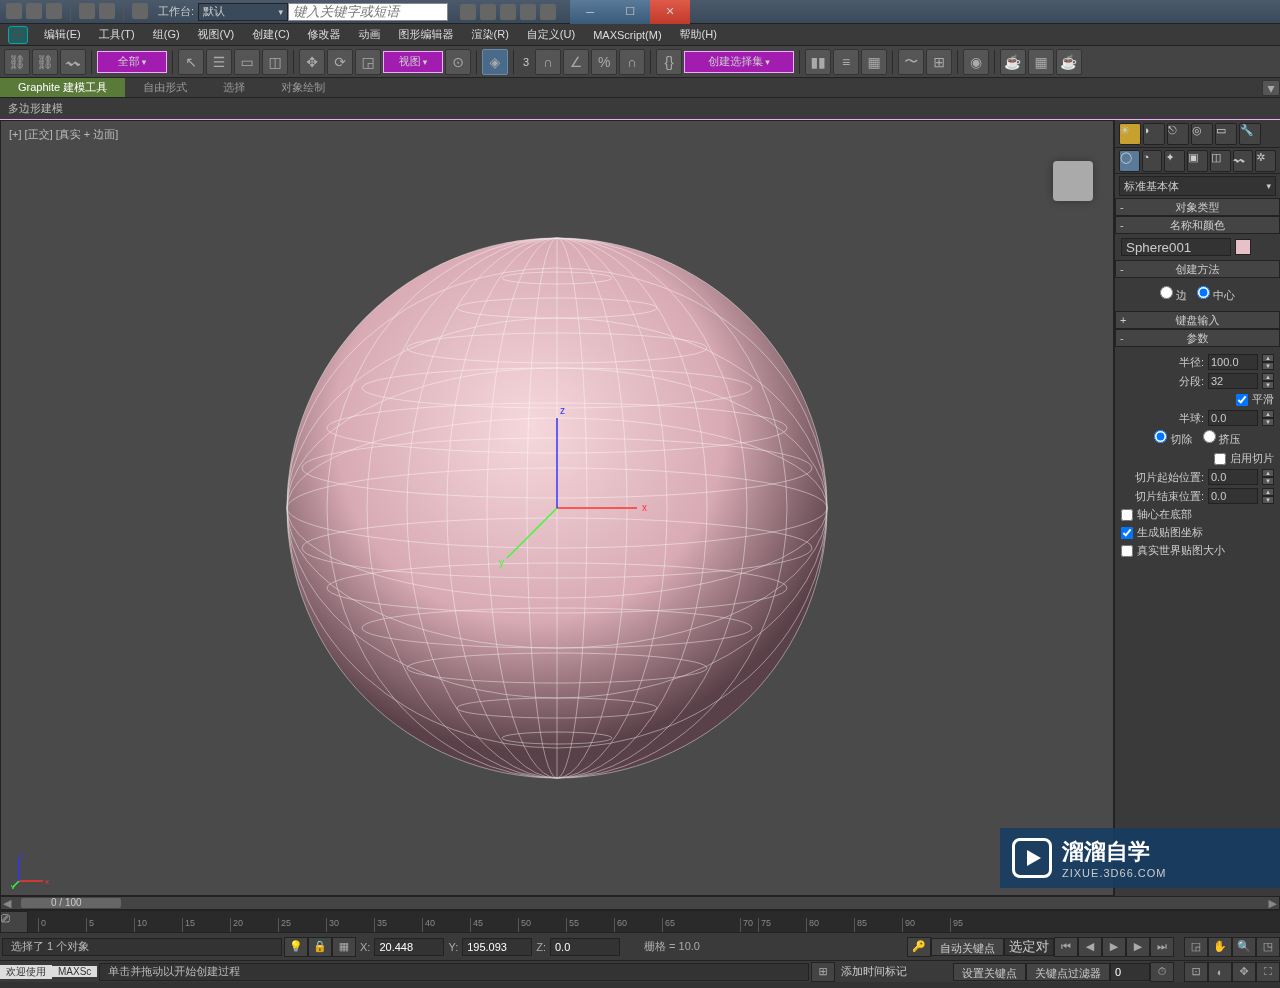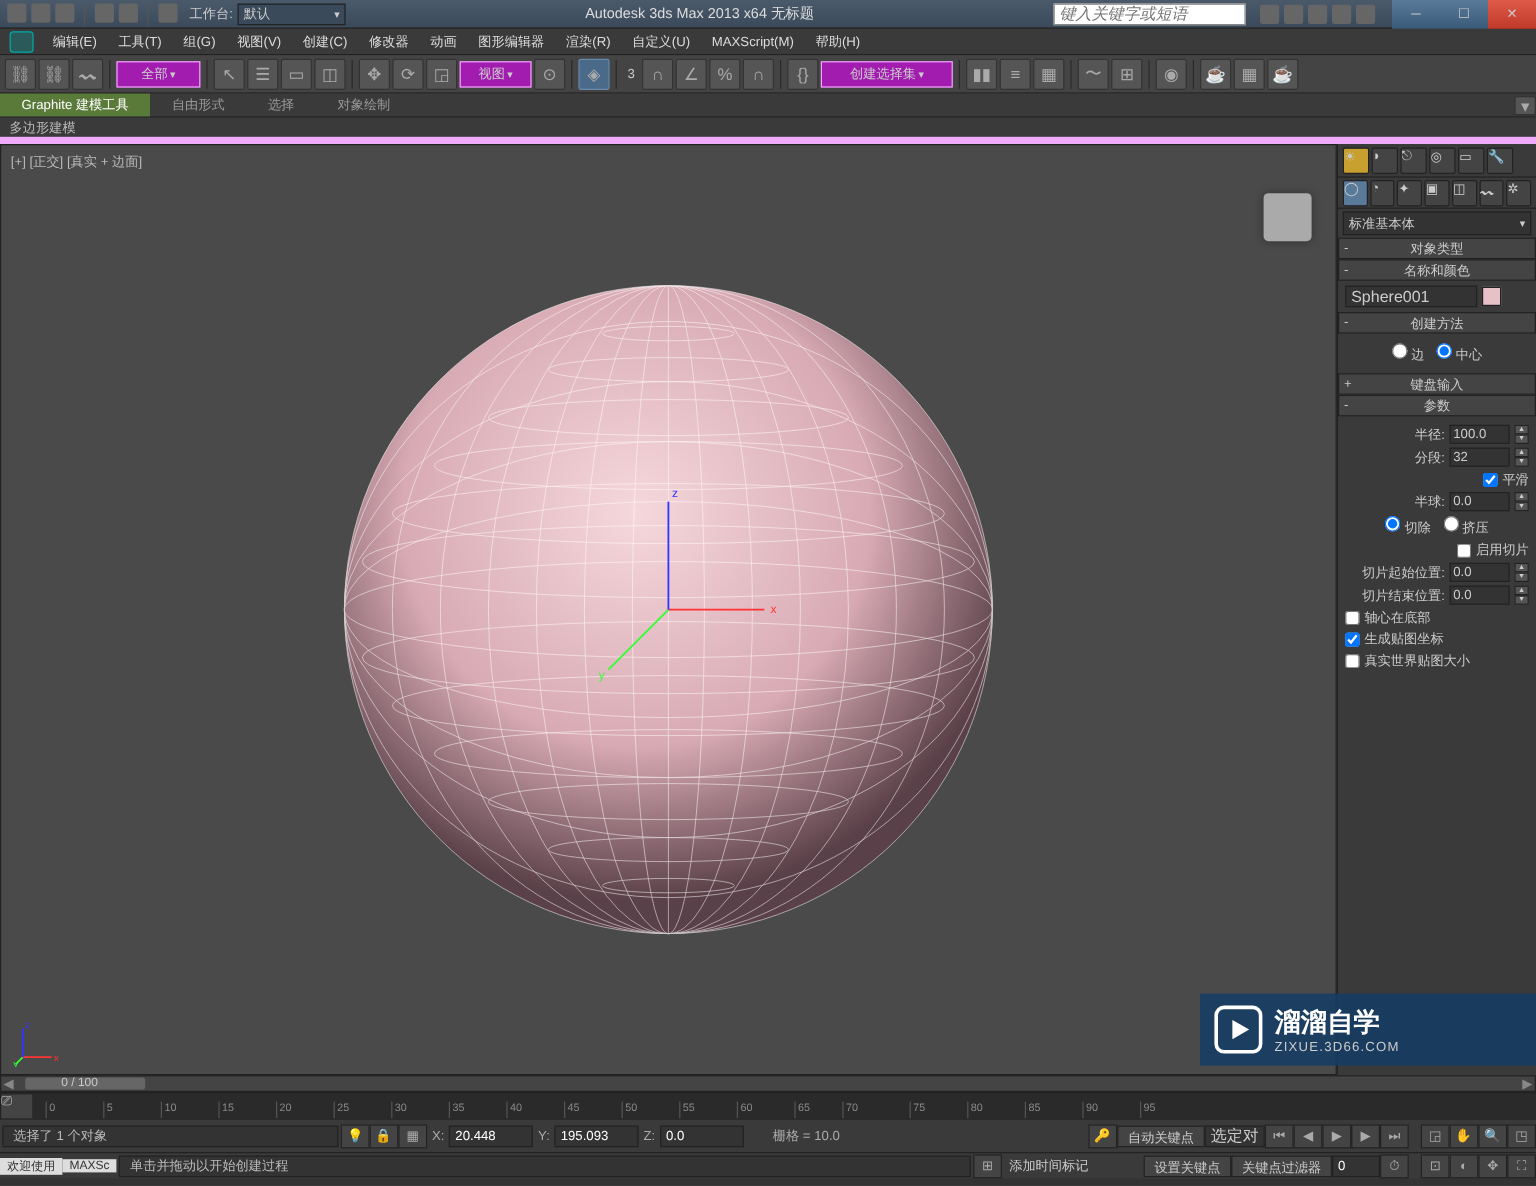--- a/index.html
+++ b/index.html
@@ -31,21 +31,21 @@
 .tb-btn.active { background: #4a6a8a; border-color: #6a8aaa; }
 .tb-sep { width: 1px; height: 24px; background: #2a2a2a; margin: 0 3px; }
 .tb-dropdown { background: #a21caf; border: 1px solid #f0abfc; color: #ccc; height: 22px; padding: 0 4px; cursor:pointer; display:flex; align-items:center; justify-content:center;}
 .tb-dropdown.wide { width: 110px; }
 .tb-label { padding: 0 4px; }
 
 
 .ribbon { height: 20px; background: #3a3a3a; display: flex; align-items: center; border-bottom: 1px solid #222; }
 .ribbon-tab { padding: 2px 18px; cursor: pointer; color: #999; }
 .ribbon-tab.active { background: #5a7a3a; color: #fff; }
-.ribbon-sub { height: 22px; background: #3a3a3a; display: flex; align-items: center; padding: 0 8px; border-bottom: 6px solid #f0abfc; color:#bbb;}
+.ribbon-sub { height: 22px; background: #3a3a3a; display: flex; align-items: center; padding: 0 8px; border-bottom: 1px solid #f0abfc; color:#bbb;}
 
 
 .main-area { display: flex; height: 776px; }
 .viewport-container { flex: 1; position: relative; background: #4a4a4a; border: 1px solid #222; }
 .viewport-label { position: absolute; top: 6px; left: 8px; color: #bbb; font-size: 11px; }
 .viewcube { position: absolute; top: 30px; right: 10px; width: 60px; height: 60px; }
 .viewcube-cube { width: 40px; height: 40px; background: #aaa; margin: 10px auto; border-radius: 4px; box-shadow: 0 0 8px rgba(0,0,0,0.3);}
 .sphere-canvas { position: absolute; top: 50%; left: 50%; transform: translate(-50%, -50%); }
 .gizmo-corner { position: absolute; bottom: 6px; left: 10px; }
 
@@ -112,21 +112,20 @@
     <div class="titlebar-sep"></div>
     <div class="icon"></div>
     <div class="icon"></div>
     <div class="titlebar-sep"></div>
     <div class="icon"></div>
   </div>
   <span class="workspace-label">工作台:</span>
   <div class="workspace-dd arrow-dn">
       <span>默认</span>
     </div>
-  <div class="app-title">Autodesk 3ds Max  2013 x64   无标题</div>
   <input class="search-box" placeholder="键入关键字或短语" style="">
   <div class="titlebar-icons" style="margin-left:6px;">
     <div class="icon"></div>
     <div class="icon"></div>
     <div class="icon"></div>
     <div class="icon"></div>
     <div class="icon"></div>
   </div>
   <div class="win-controls">
     <div class="win-btn win-min">─</div>
@@ -426,21 +425,21 @@
       <div class="tick" style="left: 202px;">20</div>
       <div class="tick" style="left: 250px;">25</div>
       <div class="tick" style="left: 298px;">30</div>
       <div class="tick" style="left: 346px;">35</div>
       <div class="tick" style="left: 394px;">40</div>
       <div class="tick" style="left: 442px;">45</div>
       <div class="tick" style="left: 490px;">50</div>
       <div class="tick" style="left: 538px;">55</div>
       <div class="tick" style="left: 586px;">60</div>
       <div class="tick" style="left: 634px;">65</div>
-      <div class="tick" style="left: 674px;">70</div>
+      <div class="tick" style="left: 712px;">70</div>
       <div class="tick" style="left: 730px;">75</div>
       <div class="tick" style="left: 778px;">80</div>
       <div class="tick" style="left: 826px;">85</div>
       <div class="tick" style="left: 874px;">90</div>
       <div class="tick" style="left: 922px;">95</div>
     </div>
 </div>
 
 <div class="status-bar">
   <div class="status-prompt" style="flex:0 0 280px;text-align:center;">选择了 1 个对象</div>

